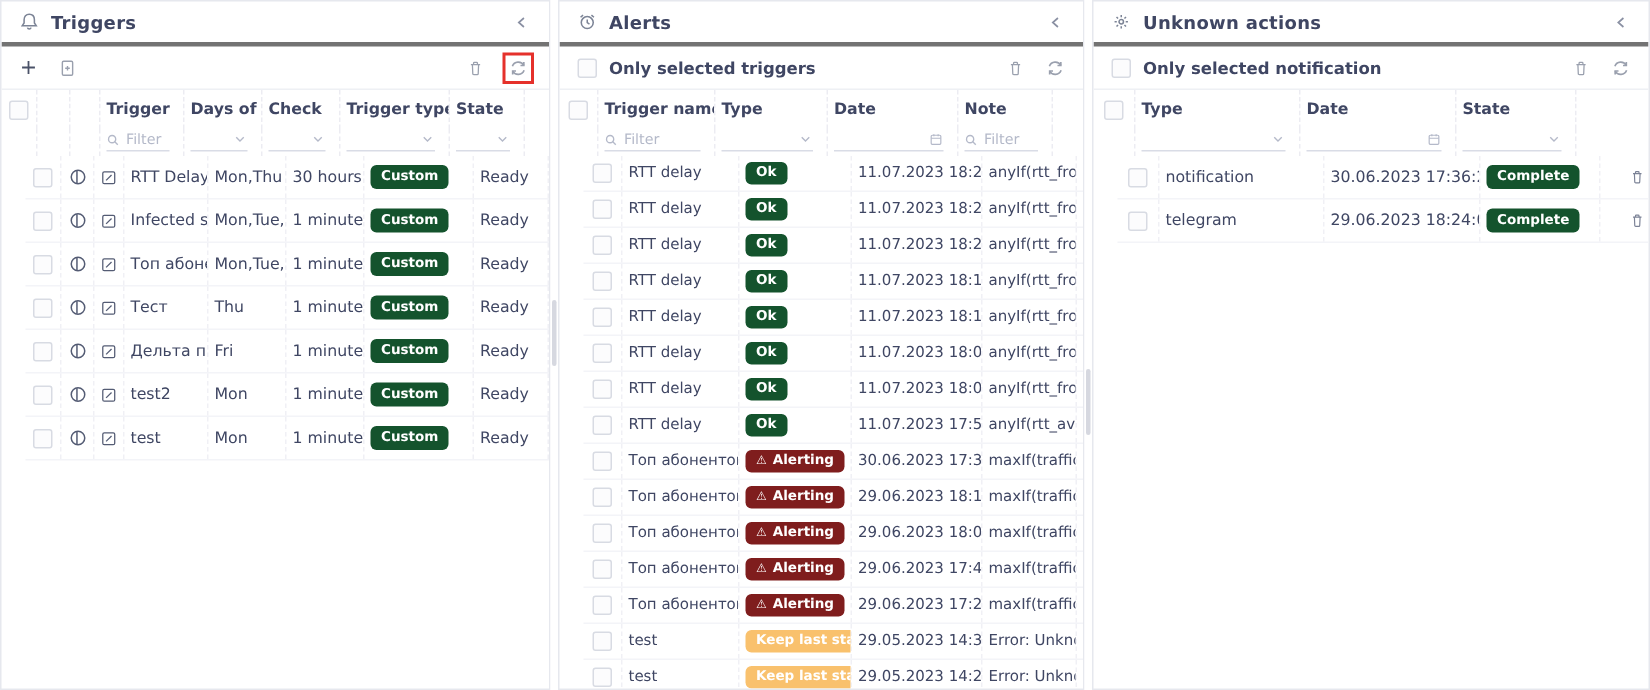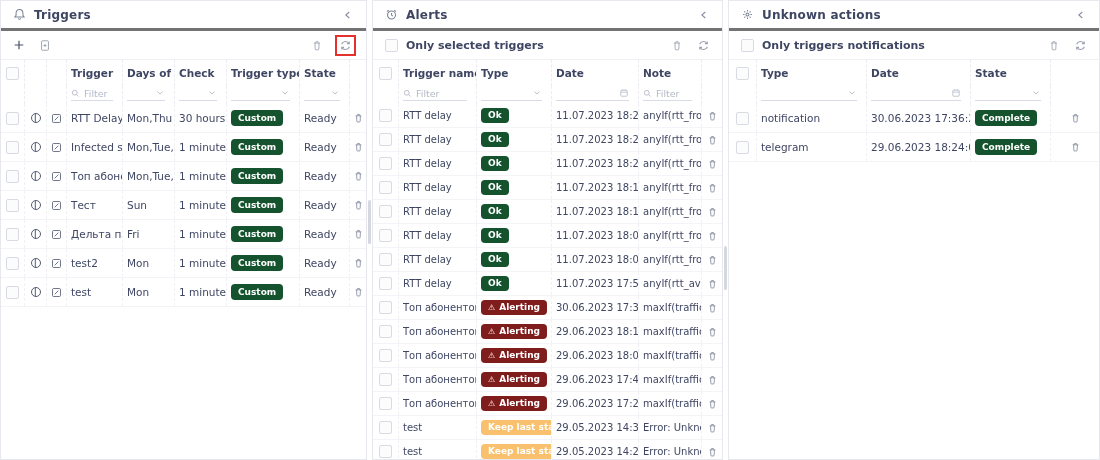--- a/index.html
+++ b/index.html
@@ -34,21 +34,21 @@
   .hcell { font-size:10.5px; font-weight:700; display:flex; align-items:center; padding-left:4px;
     white-space:nowrap; overflow:hidden; border-right:1px dashed #ececf2; }
   .hcell.nr, .cell.nr { border-right:none; }
 
   .filters { height:18px; flex:0 0 18px; }
   .fcell { border-right:1px dashed #ececf2; overflow:hidden; }
   .fline { height:15px; margin:0 9px 0 4px; border-bottom:1px solid #d9dce6; display:flex; align-items:center; color:#b4b9c9; }
   .fline .ph { font-size:9.5px; margin-left:4px; color:#b4b9c9; }
   .fline .right { margin-left:auto; display:flex; }
 
-  .tbody { display:block; }
+  .tbody { display:block;margin-left:16px; }
   .trow { border-bottom:1px solid #f3f4f8; }
   .trow.h28 { height:29px; }
   .trow.h23 { height:24px; }
   .cell { font-size:10.5px; display:flex; align-items:center; padding-left:4px;
     white-space:nowrap; overflow:hidden; border-right:1px dashed #f0f0f5; }
   .small .cell { font-size:10px; }
   .icon-cell { justify-content:center; padding-left:0; color:#545c74; cursor:pointer; }
   .trash-cell { color:#7b8296; }
 
   .checkbox { width:13px; height:13px; border:1px solid #d8dbe3; border-radius:2px; background:#fcfcfd; cursor:pointer; }
@@ -278,21 +278,21 @@
               <path d="M5.3 1.9v8.2"></path>
             </svg>
     </div>
     <div class="cell icon-cell">
       <svg width="11" height="11" viewBox="0 0 13 13" fill="none" stroke="currentColor" stroke-width="1">
               <rect x="1.8" y="1.8" width="9.4" height="9.4" rx="1.2"></rect>
               <path d="M4.4 8.6 8.7 4.3"></path>
             </svg>
     </div>
     <div class="cell">Тест</div>
-    <div class="cell">Sun</div>
+    <div class="cell">Thu</div>
     <div class="cell">1 minute</div>
     <div class="cell">
             <span class="badge custom">Custom</span>
           </div>
     <div class="cell">Ready</div>
     <div class="cell nr icon-cell trash-cell">
       <svg width="11" height="12" viewBox="0 0 14 14" fill="none" stroke="currentColor" stroke-width="1">
               <path d="M3.4 4.2h7.2M5.5 4V3.1a.6.6 0 0 1 .6-.6h1.8a.6.6 0 0 1 .6.6V4M4.6 4.4l.3 6.8a.8.8 0 0 0 .8.8h2.6a.8.8 0 0 0 .8-.8l.3-6.8"></path>
             </svg>
     </div>
@@ -742,21 +742,21 @@
       <span class="collapse">
         <svg width="12" height="12" viewBox="0 0 14 14" fill="none" stroke="currentColor" stroke-width="1.3">
             <polyline points="8.5,3.5 4.5,7 8.5,10.5"></polyline>
           </svg>
       </span>
     </header>
 
     <div class="toolbar">
       <div style="display:flex;align-items:center">
         <div class="checkbox"></div>
-        <span class="tb-label">Only triggers notifications</span>
+        <span class="tb-label">Only selected notification</span>
       </div>
       <span class="spacer"></span>
       <button class="tbtn">
         <svg width="12" height="13" viewBox="0 0 14 14" fill="none" stroke="currentColor" stroke-width="1">
           <path d="M3.4 4.2h7.2M5.5 4V3.1a.6.6 0 0 1 .6-.6h1.8a.6.6 0 0 1 .6.6V4M4.6 4.4l.3 6.8a.8.8 0 0 0 .8.8h2.6a.8.8 0 0 0 .8-.8l.3-6.8"></path>
         </svg>
       </button>
       <button class="tbtn">
         <svg width="13" height="13" viewBox="0 0 14 14" fill="none" stroke="currentColor" stroke-width="1.2">
           <path d="M2.8 5.6A4.5 4.5 0 0 1 11 5"></path>

